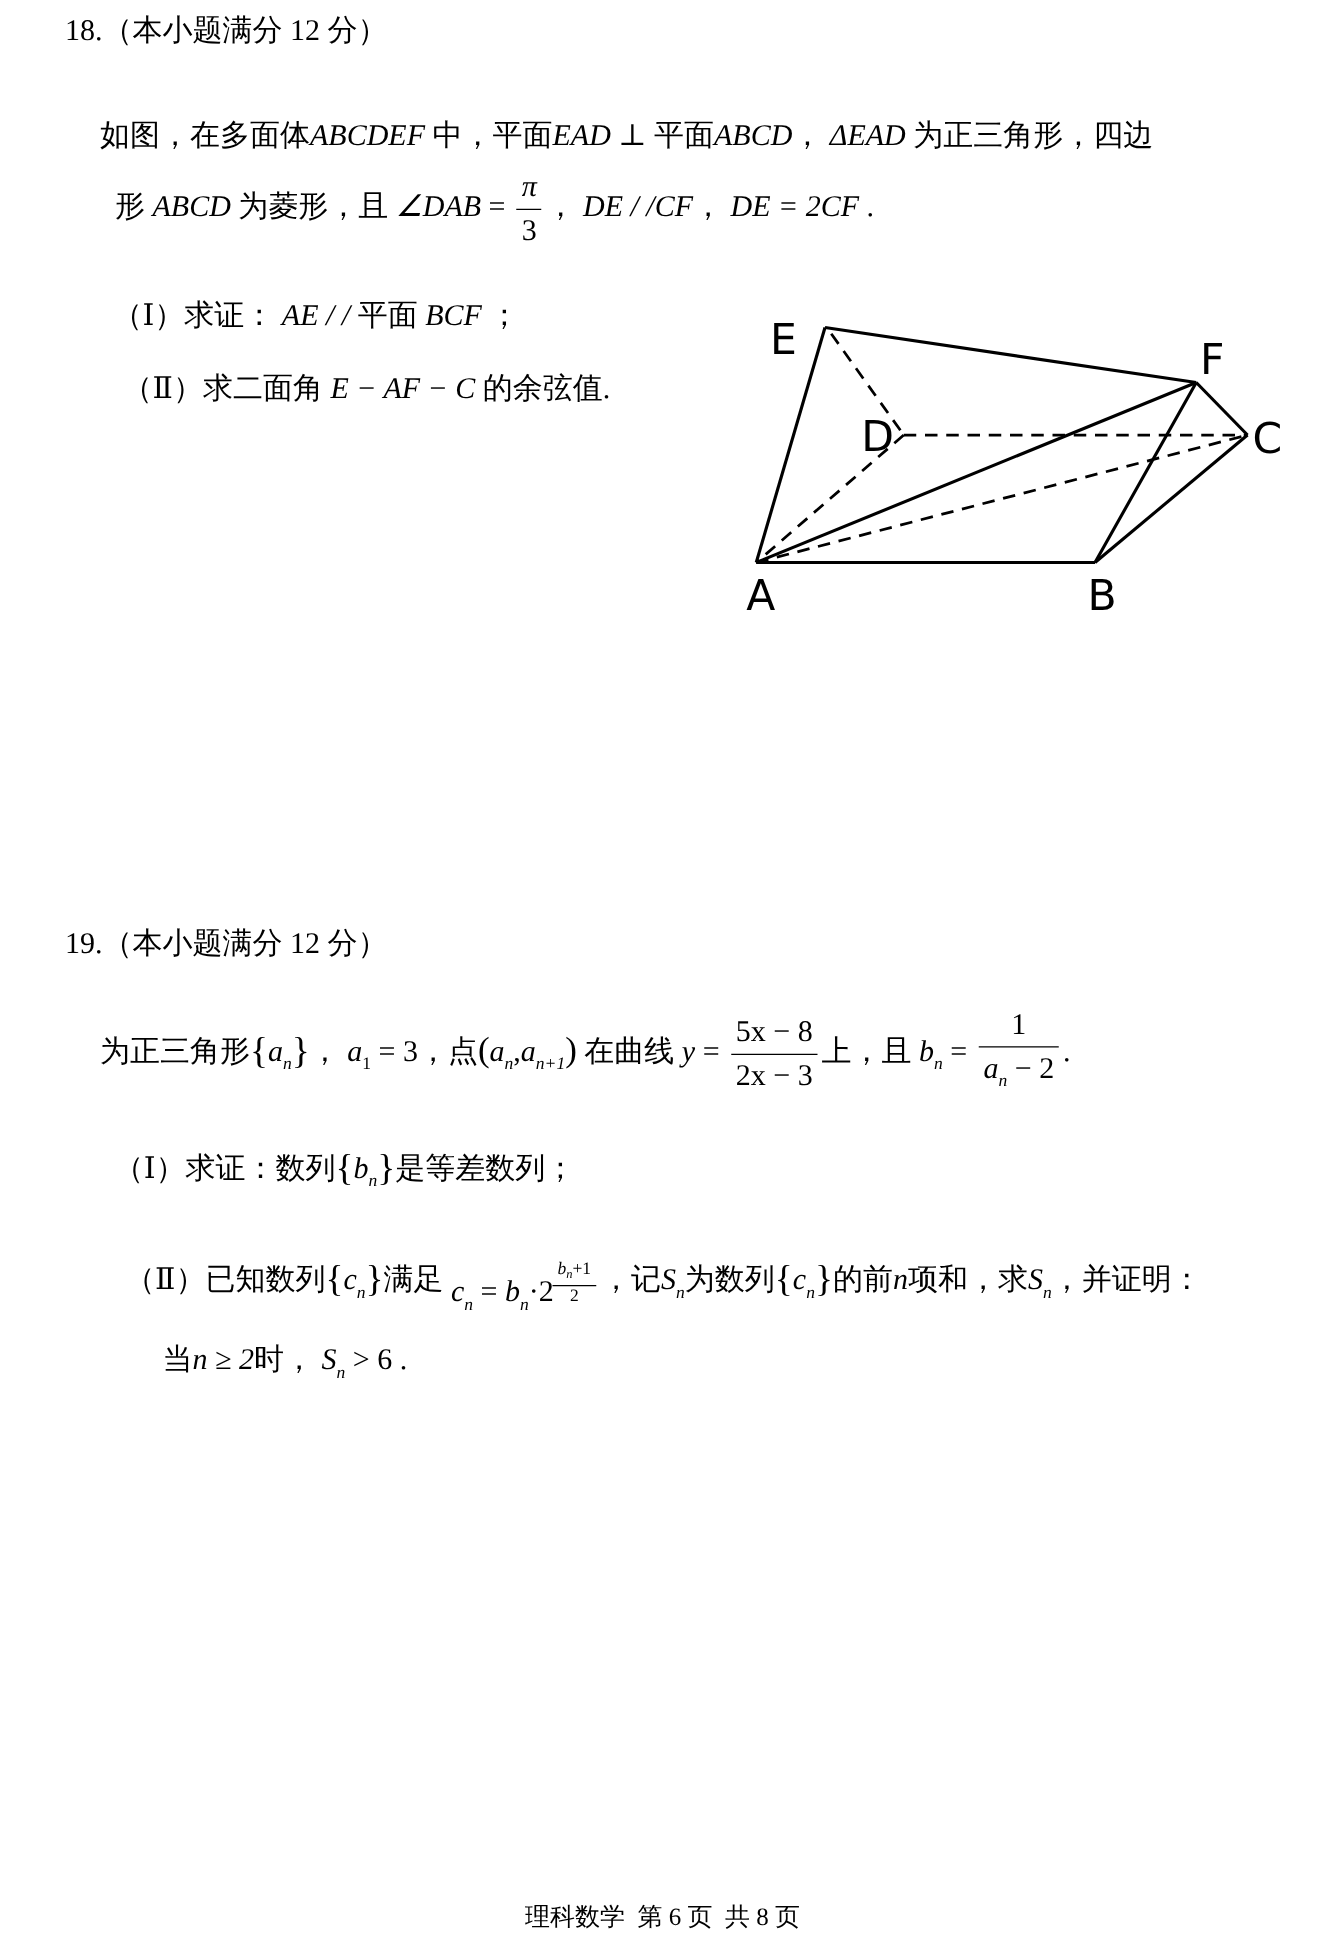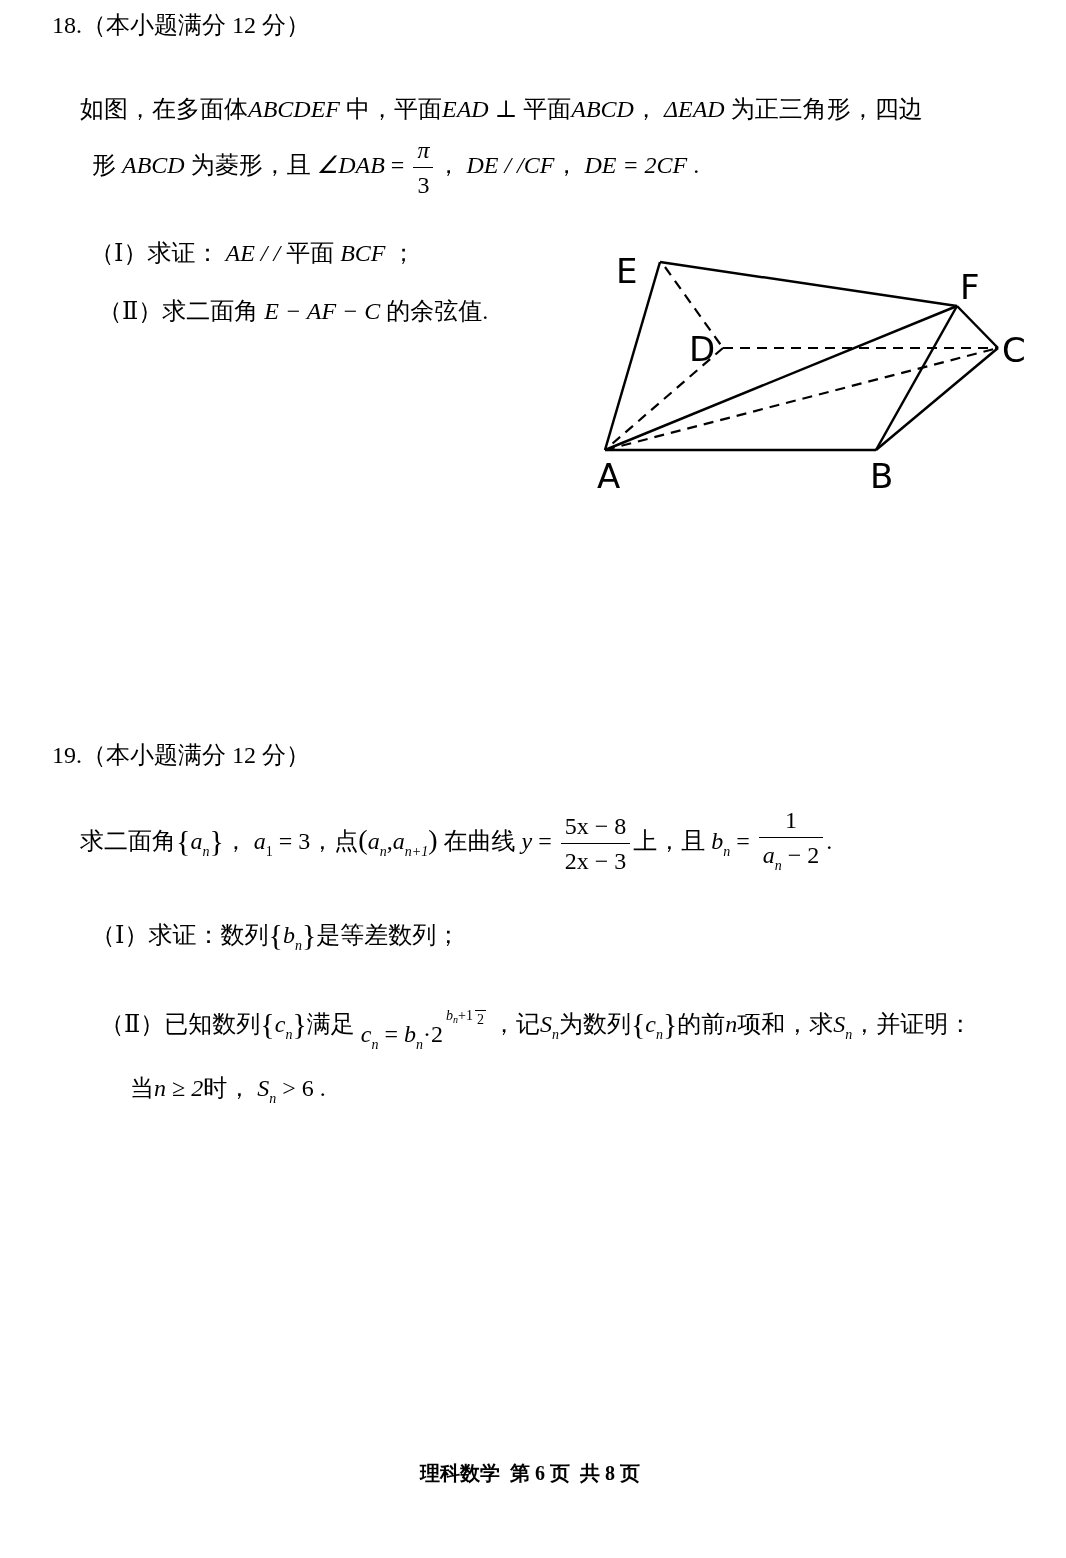--- a/index.html
+++ b/index.html
@@ -12,21 +12,21 @@
   .txt { font-size: 24px; line-height: 30px; }
   .m { font-style: italic; font-family: "Liberation Serif", serif; }
   .r { font-style: normal; font-family: "Liberation Serif", serif; }
   .sub { font-size: 14px; font-style: italic; vertical-align: -7px; }
   .subr { font-size: 14px; font-style: normal; vertical-align: -7px; }
   .frac { display: inline-flex; flex-direction: column; align-items: center; vertical-align: middle; margin: 0 3px; }
   .frac .num { padding: 0 4px 2px; line-height: 30px; }
   .frac .den { padding: 2px 4px 0; border-top: 1.5px solid #000; line-height: 30px; }
   .brace { font-size: 30px; font-family: "Liberation Serif", serif; vertical-align: -2px; }
   .big-paren { font-size: 28px; font-family: "Liberation Serif", serif; }
-  .sup-frac { display: inline-flex; flex-direction: row; align-items: center; vertical-align: 22px; font-size: 14px; line-height: 15px; margin-left: 1px; }
+  .sup-frac { display: inline-flex; flex-direction: column; align-items: center; vertical-align: 22px; font-size: 14px; line-height: 15px; margin-left: 1px; }
   .sup-frac .num { padding: 0 2px 1px; }
   .sup-frac .den { border-top: 1px solid #000; padding: 1px 2px 0; width: 100%; text-align: center; }
   .footer { font-size: 20px; }
   svg text { font-family: "DejaVu Sans", "Liberation Sans", sans-serif; font-size: 34px; fill: #000; }
 </style>
 </head>
 <body>
 
 <div class="abs txt" style="left:52px; top:10px;">18.（本小题满分 12 分）</div>
 
@@ -89,21 +89,21 @@
   <text x="370" y="59">F</text>
   <text x="99" y="121">D</text>
   <text x="412" y="122">C</text>
   <text x="7" y="248">A</text>
   <text x="280" y="248">B</text>
 </svg>
 
 <div class="abs txt" style="left:52px; top:740px;">19.（本小题满分 12 分）</div>
 
 <div class="abs txt" style="left:80px; top:805px;">
-  <span>求二面角</span><span class="brace">{</span><span class="m">a</span><span class="sub">n</span><span class="brace">}</span><span>，</span>
+  <span>为正三角形</span><span class="brace">{</span><span class="m">a</span><span class="sub">n</span><span class="brace">}</span><span>，</span>
   <span class="m">a</span><span class="subr">1</span>
   <span class="r">= 3</span><span>，点</span><span class="big-paren">(</span><span class="m">a</span><span class="sub">n</span><span class="r">,</span><span class="m">a</span><span class="sub">n+1</span><span class="big-paren">)</span>
   <span>在曲线</span>
   <span class="m">y</span>
   <span class="r">=</span>
   <span class="frac">
     <span class="num r">5x − 8</span>
     <span class="den r">2x − 3</span>
   </span><span>上，且</span>
   <span class="m">b</span><span class="sub">n</span>
@@ -130,13 +130,13 @@
   </span><span>，记</span><span class="m">S</span><span class="sub">n</span><span>为数列</span><span class="brace">{</span><span class="m">c</span><span class="sub">n</span><span class="brace">}</span><span>的前</span><span class="m">n</span><span>项和，求</span><span class="m">S</span><span class="sub">n</span><span>，并证明：</span>
 </div>
 
 <div class="abs txt" style="left:130px; top:1073px;">
   <span>当</span><span class="m">n ≥ 2</span><span>时，</span>
   <span class="m">S</span><span class="sub">n</span>
   <span class="r">&gt; 6</span>
   <span>.</span>
 </div>
 
-<div class="abs footer" style="left:420px; top:1460px; white-space:pre;font-weight:bold;">理科数学  第 6 页  共 8 页</div>
+<div class="abs footer" style="left:420px; top:1520px; white-space:pre;">理科数学  第 6 页  共 8 页</div>
 
 </body></html>

